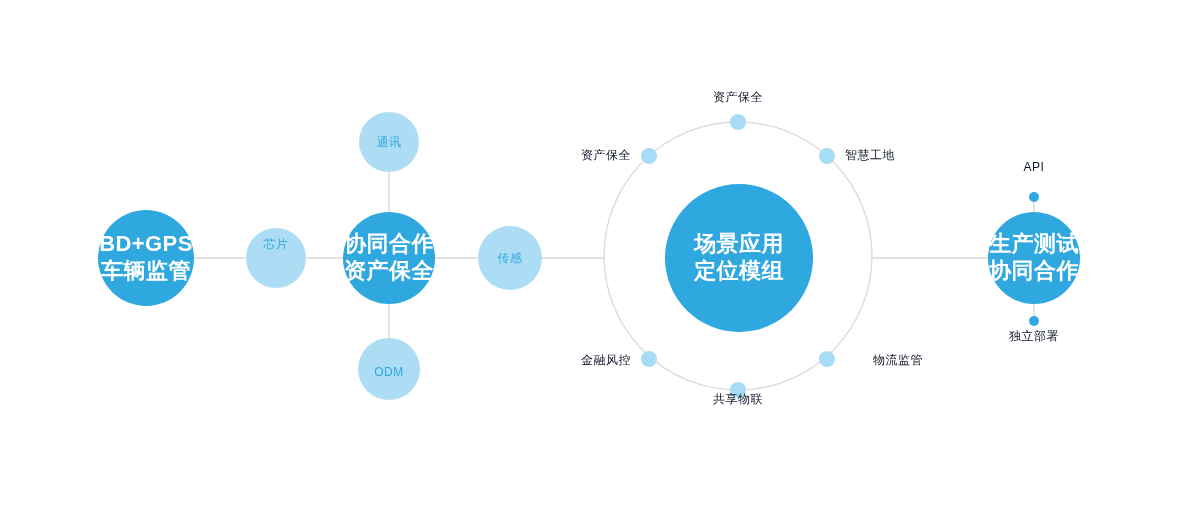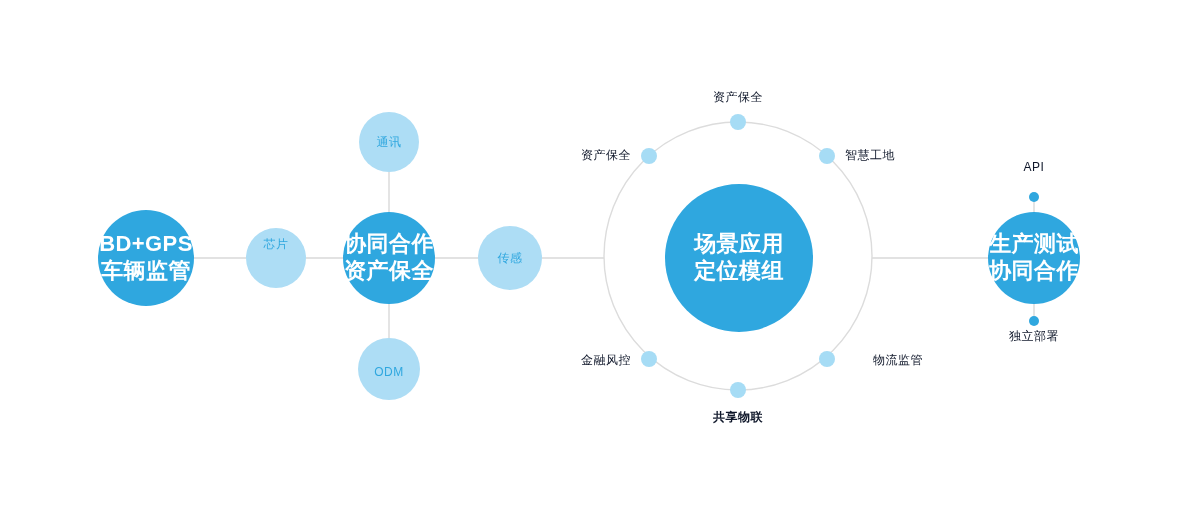--- a/index.html
+++ b/index.html
@@ -113,18 +113,18 @@
       <div class="node-label label-secondary" style="left: 389px; top: 142px;">通讯</div>
       <div class="node-label label-secondary" style="left: 389px; top: 372px;">ODM</div>
       <div class="node-label label-secondary" style="left: 510px; top: 258px;">传感</div>
       <div class="node-label label-primary" style="left: 739px; top: 258px;"><div>场景应用</div><div>定位模组</div></div>
       <div class="node-label label-primary" style="left: 1034px; top: 258px;"><div>生产测试</div><div>协同合作</div></div>
       <div class="orbit-label anchor-center" style="left: 738px; top: 97px;">资产保全</div>
       <div class="orbit-label anchor-right" style="left: 631px; top: 155px;">资产保全</div>
       <div class="orbit-label anchor-left" style="left: 845px; top: 155px;">智慧工地</div>
       <div class="orbit-label anchor-right" style="left: 631px; top: 360px;">金融风控</div>
       <div class="orbit-label anchor-left" style="left: 845px; top: 360px; margin-left: 28px;">物流监管</div>
-      <div class="orbit-label anchor-center" style="left: 738px; top: 417px; font-weight: bold;">共享物联</div>
+      <div class="orbit-label anchor-center" style="left: 738px; top: 399px;">共享物联</div>
       <div class="orbit-label anchor-center" style="left: 1034px; top: 167px;">API</div>
       <div class="orbit-label anchor-center" style="left: 1034px; top: 336px;">独立部署</div>
     </div>
 
 </div>
 
 </body></html>

